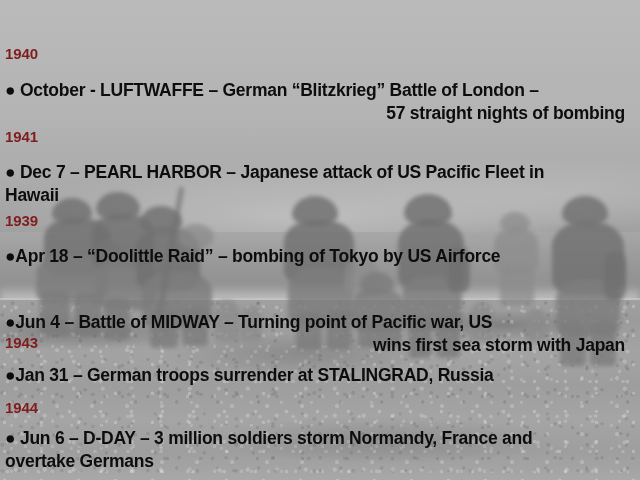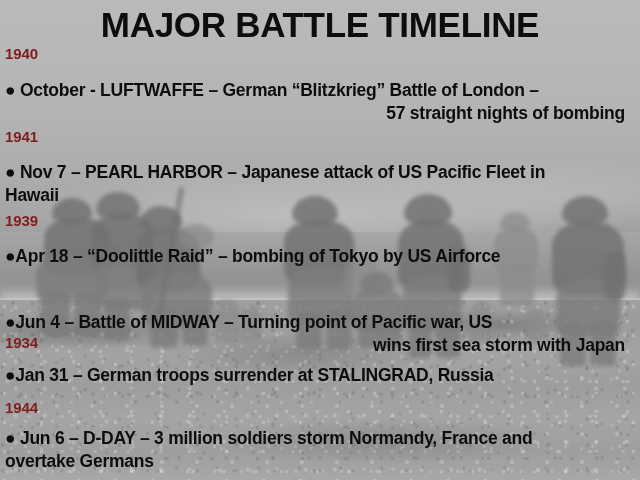--- a/index.html
+++ b/index.html
@@ -267,44 +267,43 @@
     <div>
       <div class="fig lt" style="left:214px; top:300px; width:26px; height:42px; border-radius:40% 40% 18% 18%;"></div>
       <div class="fig lt" style="left:240px; top:306px; width:22px; height:36px; border-radius:40% 40% 18% 18%;"></div>
       <div class="fig lt" style="left:470px; top:302px; width:24px; height:40px; border-radius:40% 40% 18% 18%;"></div>
       <div class="fig lt" style="left:526px; top:308px; width:20px; height:34px; border-radius:40% 40% 18% 18%;"></div>
     </div>
   </div>
 
   <div id="content">
 
-    <div class="title">MAJOR BATTLE TIMELINE</div>
 
     <div class="year" id="y1940">1940</div>
     <div class="entry" id="e1940">
       <span class="ln1">●  October - LUFTWAFFE – German “Blitzkrieg” Battle of London –</span>
       <span class="ln2">57 straight nights of bombing</span>
     </div>
 
     <div class="year" id="y1941">1941</div>
     <div class="entry" id="e1941">
-      <span class="ln1">● Nov 7 – PEARL HARBOR – Japanese attack of US Pacific Fleet in</span>
+      <span class="ln1">● Dec 7 – PEARL HARBOR – Japanese attack of US Pacific Fleet in</span>
       <span class="ln2 ctr">Hawaii</span>
     </div>
 
     <div class="year" id="y1942">1939</div>
     <div class="entry" id="e1942a">
       <span class="ln1">●Apr 18 – “Doolittle Raid” – bombing of Tokyo by US Airforce</span>
     </div>
     <div class="entry" id="e1942b">
       <span class="ln1">●Jun 4 – Battle of MIDWAY – Turning point of Pacific war, US</span>
       <span class="ln2">wins first sea storm with Japan</span>
     </div>
 
-    <div class="year" id="y1943">1934</div>
+    <div class="year" id="y1943">1943</div>
     <div class="entry" id="e1943">
       <span class="ln1">●Jan 31 – German troops surrender at STALINGRAD, Russia</span>
     </div>
 
     <div class="year" id="y1944">1944</div>
     <div class="entry" id="e1944">
       <span class="ln1">● Jun 6 – D-DAY – 3 million soldiers storm Normandy, France and</span>
       <span class="ln2 ctr">overtake Germans</span>
     </div>
 

